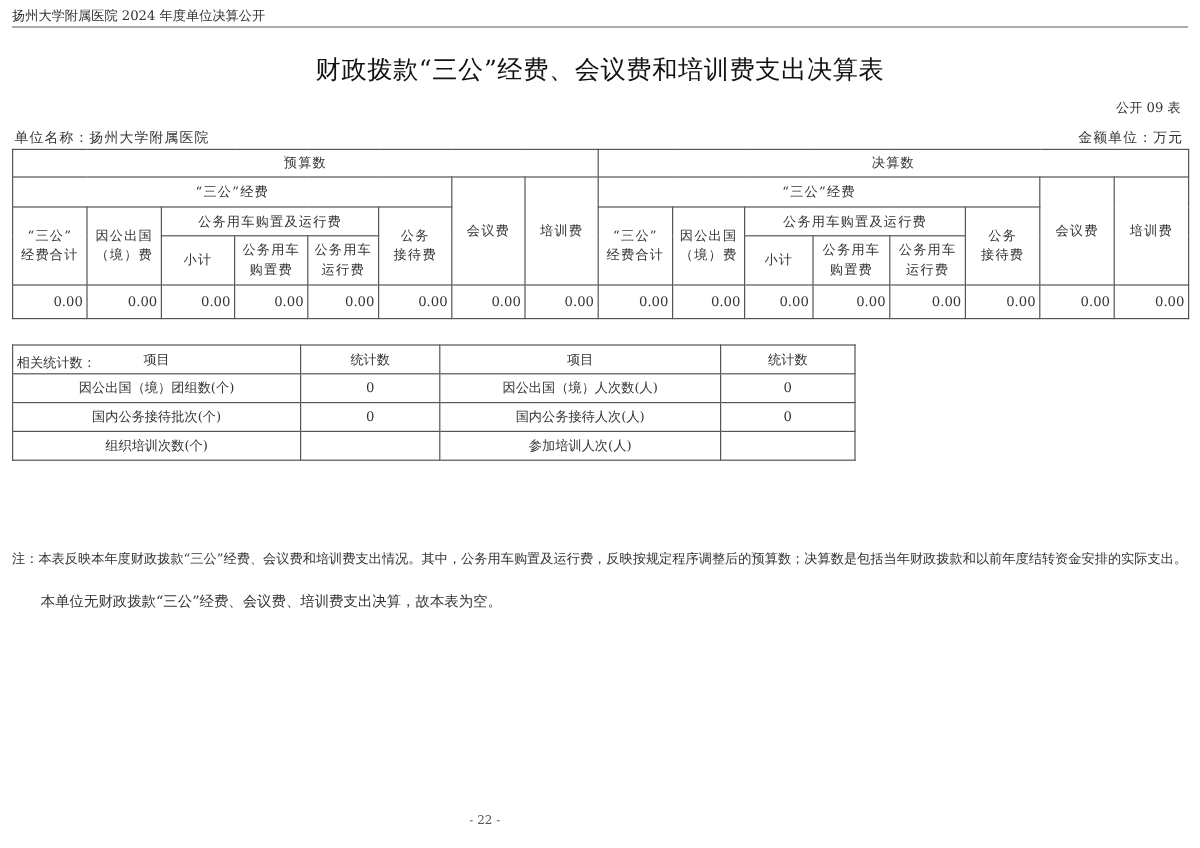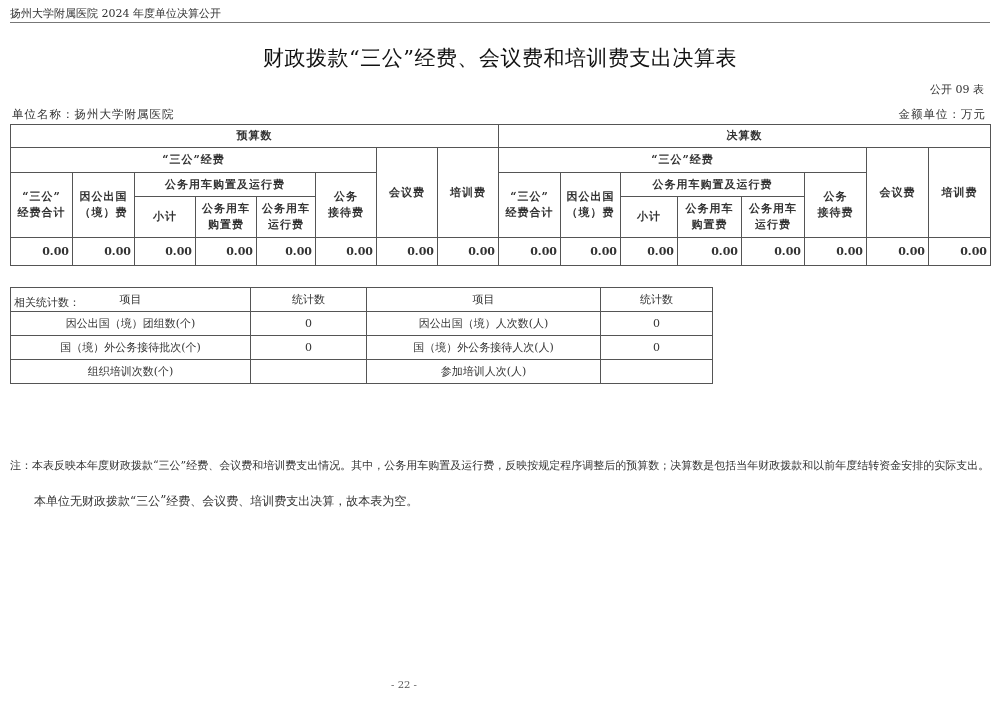--- a/index.html
+++ b/index.html
@@ -9,21 +9,21 @@
   .hdr { left: 10px; top: 6px; font-size: 11px; color: #333; }
   .hdr-line { left: 10px; top: 22px; width: 980px; height: 0; border-top: 1px solid #777; }
   .title { left: 0; top: 44px; width: 1000px; text-align: center; font-size: 21px; color: #111; letter-spacing: 0.5px; }
   .formno { right: 16px; top: 82px; font-size: 11px; color: #333; }
   .unit { left: 12px; top: 107px; font-size: 11.5px; letter-spacing: 1px; color: #333; text-align: right; }
   .amount-unit { right: 14px; top: 107px; font-size: 11.5px; letter-spacing: 1px; color: #333; }
   table { border-collapse: collapse; table-layout: fixed; position: absolute; }
   td { border: 1px solid #555; font-size: 11px; text-align: center; vertical-align: middle;
        padding: 0; line-height: 16px; color: #333; letter-spacing: 1px; overflow: hidden; }
   td.num { text-align: right; padding-right: 3px; letter-spacing: 0; }
-  #t1 { left: 10px; top: 124px; width: 981px; font-weight: bold; }
+  #t1 { left: 10px; top: 124px; width: 981px; }
   #t2 { left: 10px; top: 287px; width: 702px; padding-left: 19px; }
   #t2 td { letter-spacing: 0; font-size: 11px; }
   .stat-label { left: 14px; top: 268px; font-size: 11px; color: #333; margin-top: 27px; }
   .note { left: 10px; top: 457px; width: 984px; font-size: 11px; line-height: 18px; color: #333; }
   .note2 { left: 34px; top: 493px; font-size: 12px; color: #333; }
   .page { left: 0; top: 679px; width: 808px; text-align: center; font-size: 10px; color: #555; }
 </style>
 </head>
 <body>
 
@@ -122,23 +122,23 @@
     <td>项目</td>
     <td>统计数</td>
   </tr>
   <tr style="height:24px">
     <td>因公出国（境）团组数(个)</td>
     <td>0</td>
     <td>因公出国（境）人次数(人)</td>
     <td>0</td>
   </tr>
   <tr style="height:24px">
-    <td>国（境）外公务接待批次(个)</td>
+    <td>国内公务接待批次(个)</td>
     <td>0</td>
-    <td>国（境）外公务接待人次(人)</td>
+    <td>国内公务接待人次(人)</td>
     <td>0</td>
   </tr>
   <tr style="height:24px">
     <td>组织培训次数(个)</td>
     <td></td>
     <td>参加培训人次(人)</td>
     <td></td>
   </tr>
 </tbody>
   </table>

